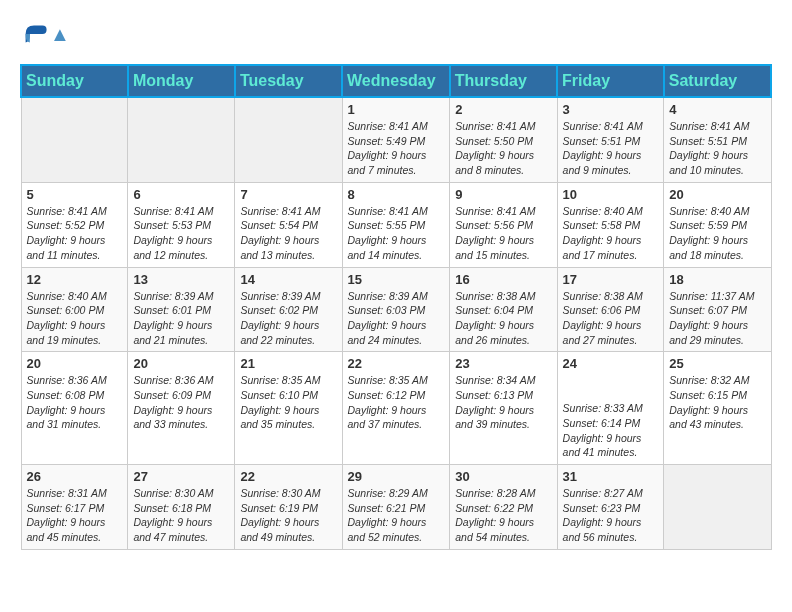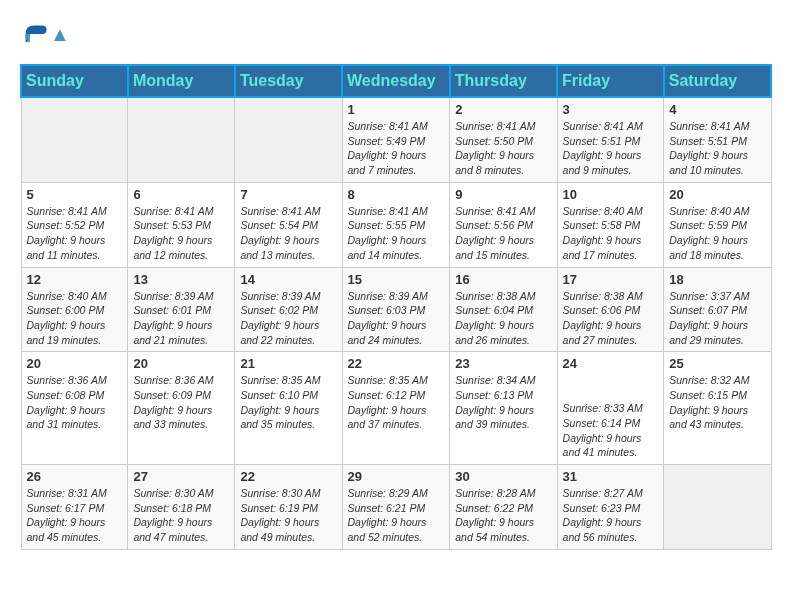--- a/index.html
+++ b/index.html
@@ -243,21 +243,21 @@
         </td>
         <td>
           <span class="day-number">17</span>
           <div class="day-info" style="white-space: pre-line;">Sunrise: 8:38 AM
 Sunset: 6:06 PM
 Daylight: 9 hours
 and 27 minutes.</div>
         </td>
         <td>
           <span class="day-number">18</span>
-          <div class="day-info" style="white-space: pre-line;">Sunrise: 3:37 AM
+          <div class="day-info" style="white-space: pre-line;">Sunrise: 11:37 AM
 Sunset: 6:07 PM
 Daylight: 9 hours
 and 29 minutes.</div>
         </td>
       </tr>
       <tr class="row-even">
         <td>
           <span class="day-number">20</span>
           <div class="day-info" style="white-space: pre-line;">Sunrise: 8:36 AM
 Sunset: 6:08 PM

